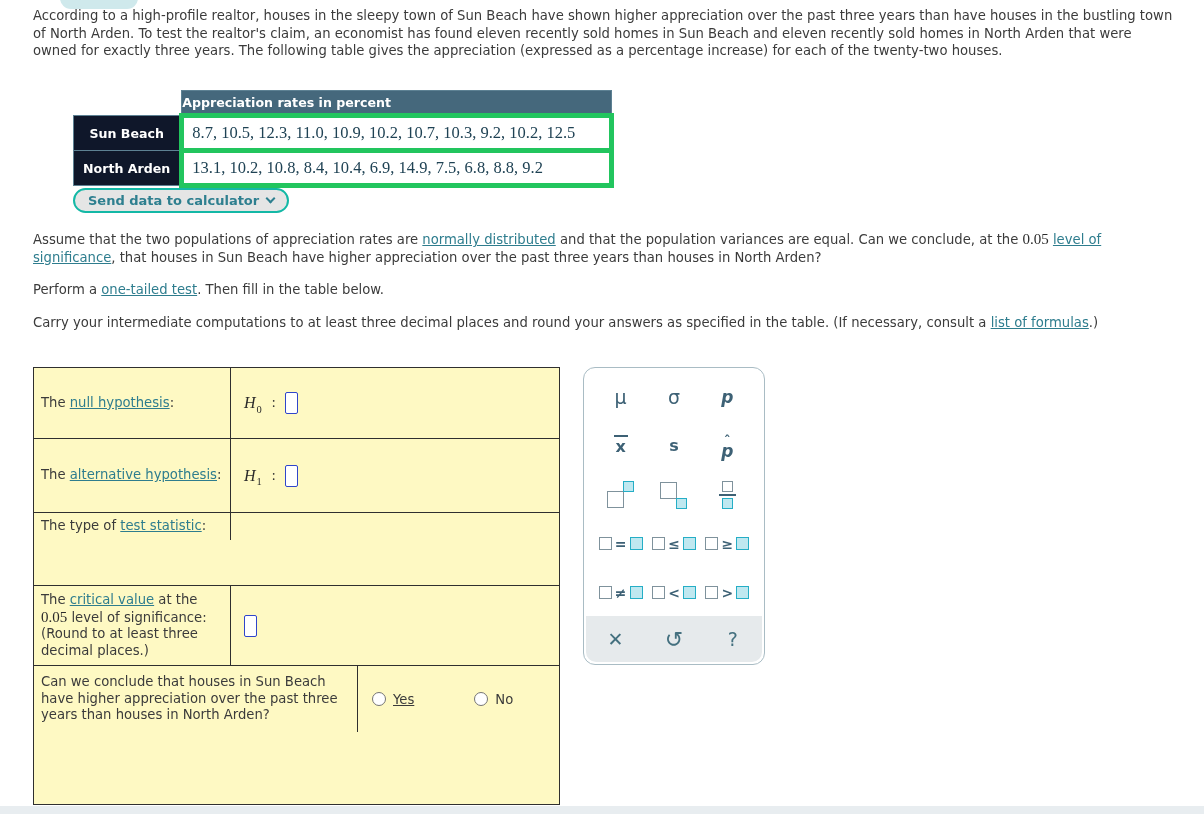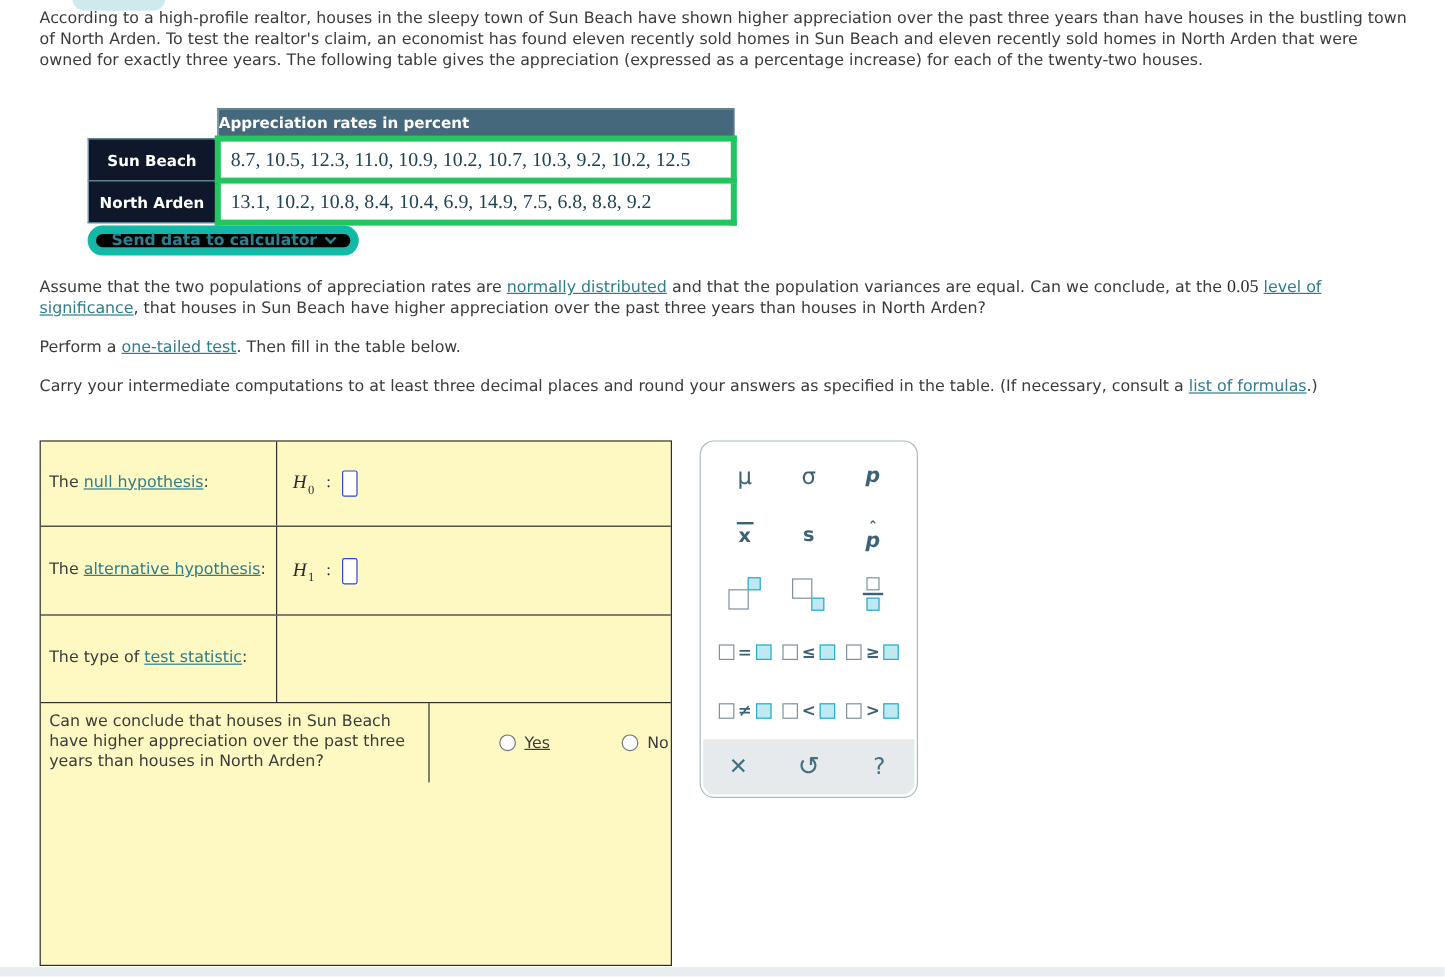--- a/index.html
+++ b/index.html
@@ -25,35 +25,35 @@
   .dt-corner { width:94px; background:#fff; border:none; }
   .dt-header { background:#45687c; color:#fff; font-weight:bold; font-size:12.6px;
     height:25px; border:1px solid #5d8193; }
   .dt-label { background:#0f172a; color:#fff; font-weight:bold; font-size:12.6px;
     text-align:center; padding:0 9px; border:1px solid #5d8193; white-space:nowrap; }
   .dt-values { background:#fff; border:5px solid #22c55e; padding:4px 8px;
     font-family:"Liberation Serif","DejaVu Serif",serif; font-size:16.5px;
     color:#1f4254; white-space:nowrap; height:35px; width:430px; }
 
   .send-btn { position:absolute; left:73px; top:188px; height:25px; padding:0 13px;
-    display:inline-flex; align-items:center; gap:8px; background:#000000;
-    border:7px solid #14b8a6; border-radius:13px; color:#2e7f8f; font-weight:bold;
+    display:inline-flex; align-items:center; gap:8px; background:#e5e5e5;
+    border:2px solid #14b8a6; border-radius:13px; color:#2e7f8f; font-weight:bold;
     font-size:13px; font-family:inherit; cursor:pointer; }
   .chev { width:7px; height:7px; border-right:2.4px solid #2e7f8f;
     border-bottom:2.4px solid #2e7f8f; transform:rotate(45deg); margin-top:-4px; }
 
   
   .answer-table { position:absolute; left:33px; top:367px; width:527px; height:438px;
     border:1px solid #2f2f2f; display:flex; flex-direction:column; background:#fef9c3; }
   .at-row { display:flex; border-bottom:1px solid #2f2f2f; }
-  .at-row:last-child { border-bottom:none;gap:44px; }
+  .at-row:last-child { border-bottom:none; }
   .at-left { width:197px; border-right:1px solid #2f2f2f; display:flex;
     align-items:center; padding:5px 7px; line-height:16.5px; }
   .at-right { flex:1; display:flex; align-items:center; padding-left:13px; }
-  .r1 { height:71px; } .r2 { height:74px; } .r3 { height:73px; }
+  .r1 { height:71px; } .r2 { height:74px; } .r3 { height:73px;flex-direction:column; }
   .r4 { height:73px; } .r5 { height:80px; } .r6 { height:66px; }
   .r6 .at-left { width:324px; }
   .hyp { display:flex; align-items:center; font-family:"Liberation Serif","DejaVu Serif",serif; }
   .hsym { font-style:italic; font-size:16px; color:#2b2b2b; }
   .hsub { font-size:10.5px; color:#2b2b2b; position:relative; top:6px; margin-left:1px; }
   .hcolon { margin:0 9px 0 10px; color:#2b2b2b; font-size:14px; }
   .ans-box { display:inline-block; width:13px; height:22px; border:1.6px solid #2f45cb;
     border-radius:2px; background:#fff; cursor:text; }
   .select { width:106px; height:25px; border:1px solid #565656; border-radius:4px;
     background:#fff; display:flex; align-items:center; justify-content:space-between;
@@ -180,20 +180,28 @@
       </div>
     </div>
 
     <div class="at-row r3">
       <div class="at-left">
         <div><span>The type of </span><a class="lnk">test statistic</a><span>:</span></div>
       </div>
     </div>
 
 
+    <div class="at-row r5">
+      <div class="at-left">
+        <div><span>The </span><a class="lnk">critical value</a><span> at the </span><span class="math">0.05</span><span> level of significance: (Round to at least three decimal places.)</span></div>
+      </div>
+      <div class="at-right">
+        <span class="ans-box"></span>
+      </div>
+    </div>
 
     <div class="at-row r6">
       <div class="at-left">
         <div><span>Can we conclude that houses in Sun Beach have higher appreciation over the past three years than houses in North Arden?</span></div>
       </div>
       <div class="at-right radios" style="padding-left:0;">
         <span class="radio-group rg-yes">
           <span class="radio-circle"></span>
           <span>Yes</span>
         </span>

